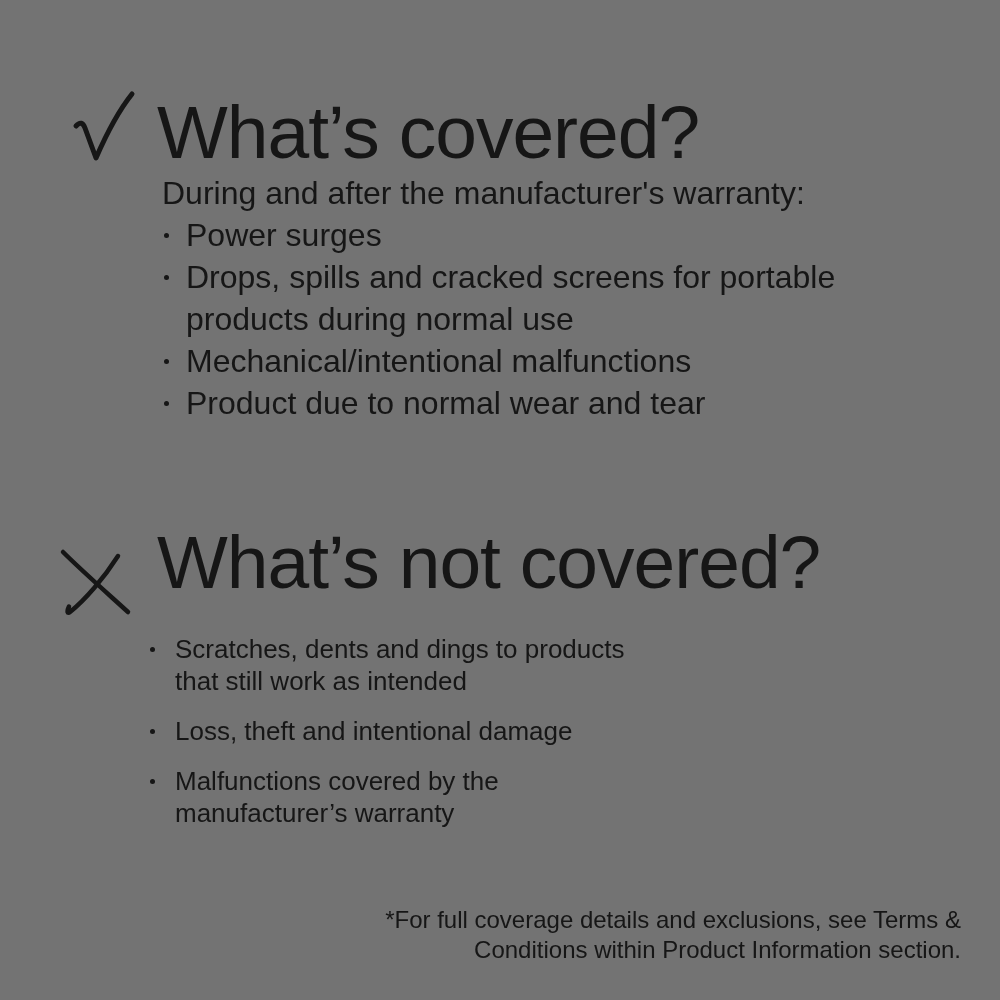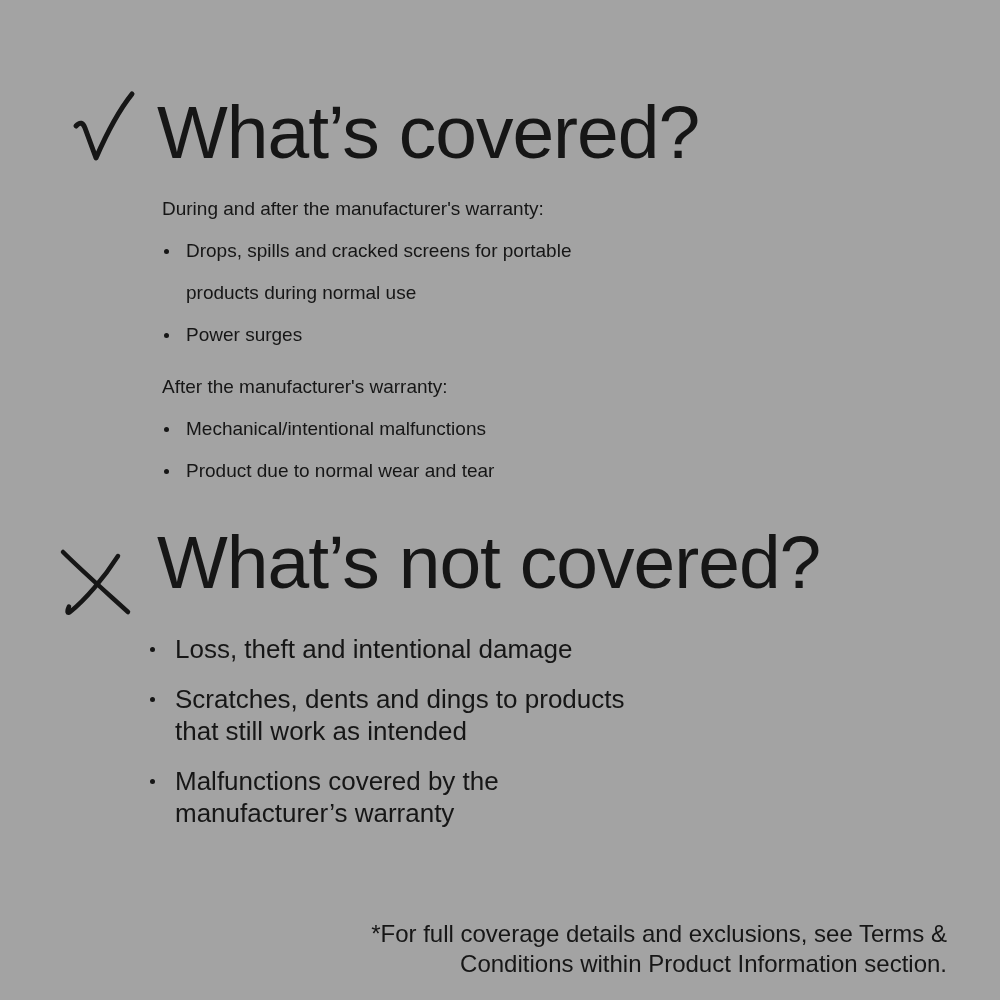--- a/index.html
+++ b/index.html
@@ -4,43 +4,43 @@
 <style>
   html, body {
     margin: 0;
     padding: 0;
     background: #ffffff;
   }
   .page {
     position: relative;
     width: 1000px;
     height: 1000px;
-    background: #a3a3a3;
+    background: #737373;
     font-family: "Liberation Sans", sans-serif;
     color: #161616;
     overflow: hidden;
   }
   .icon-abs { position: absolute; }
   .icon-abs svg { display: block; }
   .heading {
     position: absolute;
     margin: 0;
     font-size: 75px;
     font-weight: 400;
     letter-spacing: -1px;
     line-height: 1;
     color: #161616;
     white-space: nowrap;
   }
   .covered-content {
     position: absolute;
     left: 162px;
-    top: 188px;
+    top: 172px;
     width: 680px;
-    font-size: 19px;
+    font-size: 32px;
     line-height: 42px;
   }
   .section-intro {
     margin: 0;
     white-space: pre-line;
   }
   .section-intro.second { margin-top: 10px; }
   ul.dot-list {
     list-style: none;
     margin: 0;
@@ -72,21 +72,21 @@
   ul.dot-list.spaced li {
     padding-left: 27px;
     margin-bottom: 18px;
   }
   ul.dot-list.spaced li::before { top: 14px; }
   ul.dot-list.spaced li:last-child { margin-bottom: 17px; }
   .footnote {
     position: absolute;
     right: 37px;
     top: 903px;
-    margin: 16px;
+    margin: 2px;
     font-size: 24px;
     line-height: 30px;
     text-align: right;
     white-space: pre-line;
     color: #161616;
   }
 </style>
 </head>
 <body>
 
@@ -95,44 +95,43 @@
   <span class="icon-abs" style="left:70px; top:88px;">
     <svg width="68" height="80" viewBox="0 0 68 80" fill="none" xmlns="http://www.w3.org/2000/svg">
       <path d="M6 38 C10 33.5 13 34.5 15 40 L26 70 C36 47 50 21 62 6" stroke="#161616" stroke-width="5" stroke-linecap="round" stroke-linejoin="round" fill="none"></path>
     </svg>
   </span>
   <h1 class="heading" style="left:157px; top:95px;">What’s covered?</h1>
 
   <div class="covered-content">
     <p class="section-intro">During and after the manufacturer's warranty:</p>
     <ul class="dot-list">
+      <li>Power surges</li>
       <li>Drops, spills and cracked screens for portable
 products during normal use</li>
-      <li>Power surges</li>
     </ul>
-    <p class="section-intro second">After the manufacturer's warranty:</p>
     <ul class="dot-list">
       <li>Mechanical/intentional malfunctions</li>
       <li>Product due to normal wear and tear</li>
     </ul>
   </div>
 
   <span class="icon-abs" style="left:56px; top:543px;">
     <svg width="78" height="80" viewBox="0 0 78 80" fill="none" xmlns="http://www.w3.org/2000/svg">
       <path d="M7 9 C25 27 50 49 72 69" stroke="#161616" stroke-width="4.5" stroke-linecap="round" fill="none"></path>
       <path d="M62 13 C48 35 29 57 14 69 C11.5 71 10.5 69 13 63.5" stroke="#161616" stroke-width="4.5" stroke-linecap="round" fill="none"></path>
     </svg>
   </span>
   <h1 class="heading" style="left:157px; top:525px;">What’s not covered?</h1>
 
   <div class="not-covered-list">
     <ul class="dot-list spaced">
-      <li>Loss, theft and intentional damage</li>
       <li>Scratches, dents and dings to products
 that still work as intended</li>
+      <li>Loss, theft and intentional damage</li>
       <li>Malfunctions covered by the
 manufacturer’s warranty</li>
     </ul>
   </div>
 
   <p class="footnote">*For full coverage details and exclusions, see Terms &amp;
 Conditions within Product Information section.</p>
 
 </div>
 

